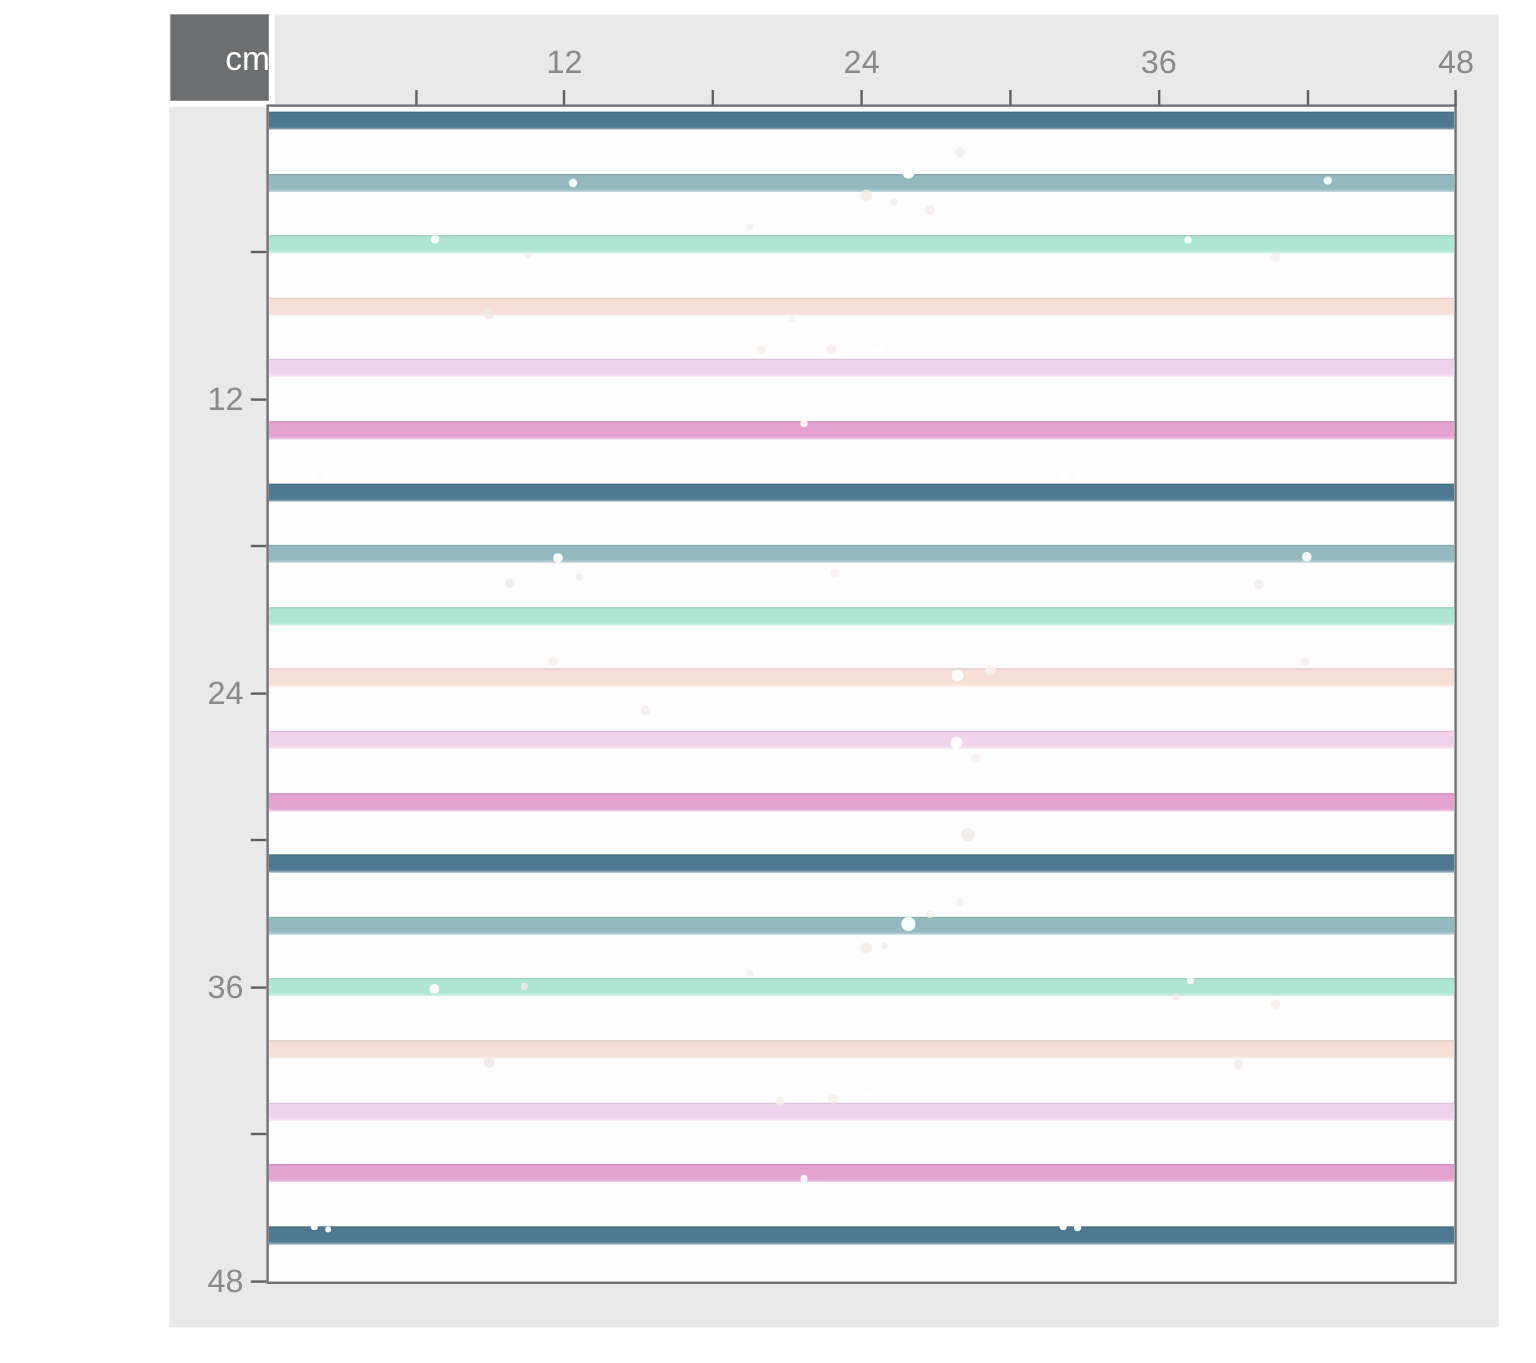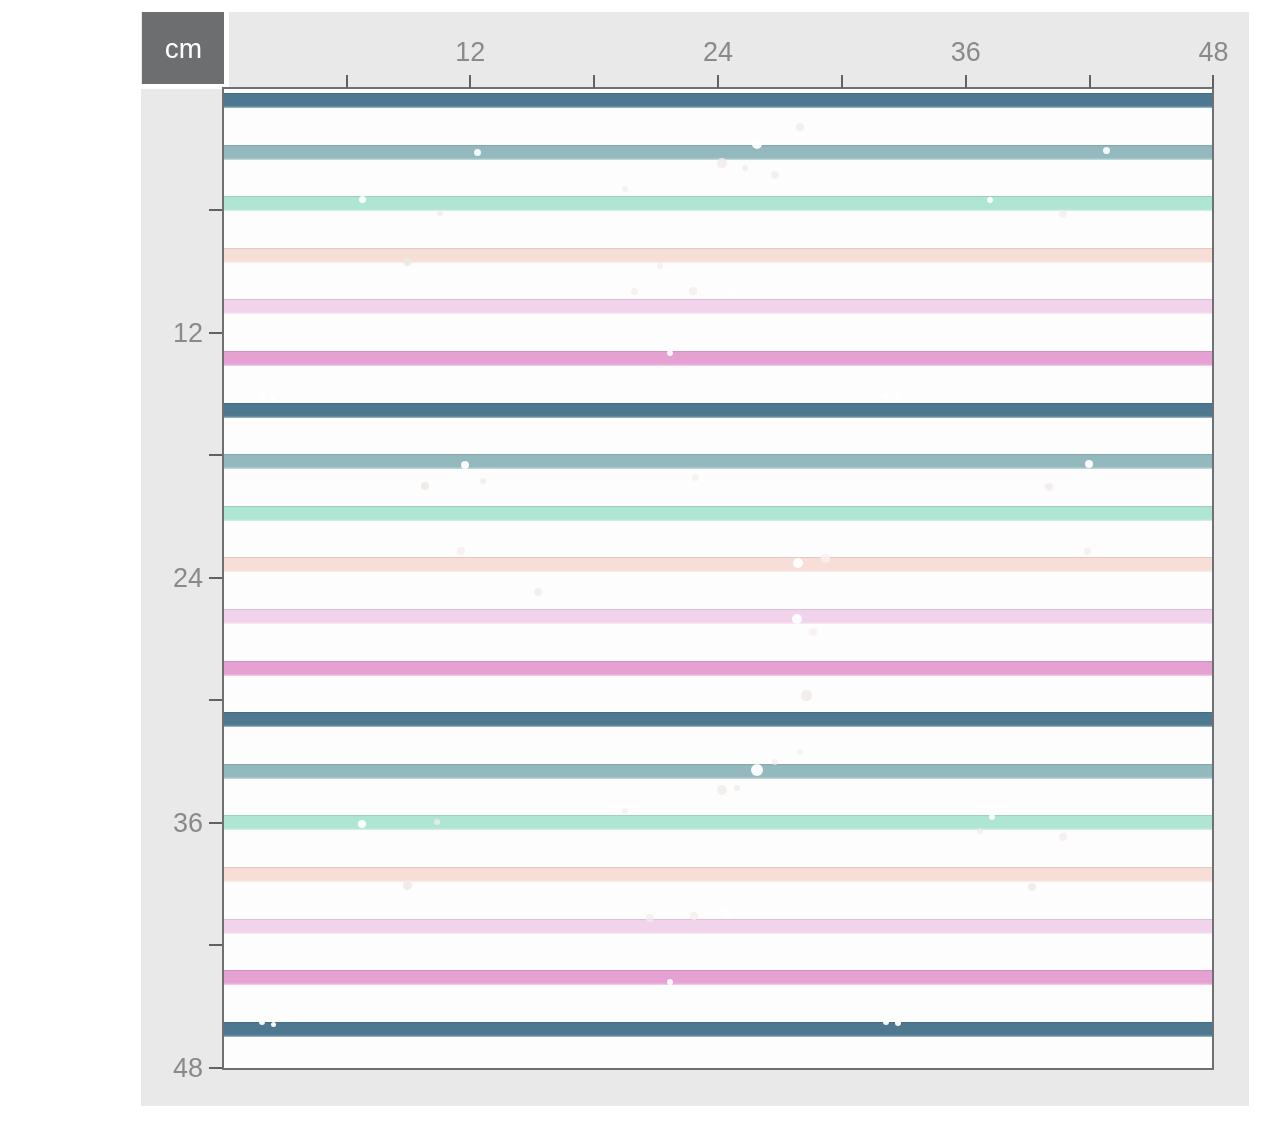--- a/index.html
+++ b/index.html
@@ -1,20 +1,20 @@
 <!DOCTYPE html>
 <html><head>
 <meta charset="utf-8">
 <style>
   html,body{margin:0;padding:0;background:#ffffff;}
   .page{position:relative;width:1280px;height:1136px;background:#ffffff;overflow:hidden;
         font-family:"Liberation Sans","DejaVu Sans",sans-serif;}
   .panel{position:absolute;left:141px;top:12px;width:1108px;height:1094px;background:#e9e9e9;}
   .unit-box{position:absolute;left:142px;top:12px;width:83px;height:73px;background:#6c6e70;
-            display:flex;align-items:center;justify-content:center;color:#ffffff;font-size:28px;}
+            display:flex;align-items:center;justify-content:flex-end;color:#ffffff;font-size:28px;}
   .gap-v{position:absolute;left:224px;top:12px;width:5px;height:77px;background:#ffffff;}
   .gap-h{position:absolute;left:141px;top:84px;width:88px;height:5px;background:#ffffff;}
   .pattern-area{position:absolute;left:222px;top:87px;width:992px;height:983px;box-sizing:border-box;
                 border:2px solid #6f7073;background:#fdfdfd;overflow:hidden;}
   .stripe{position:absolute;left:0;width:100%;height:15px;
           box-shadow:inset 0 2px 1px -1px rgba(0,0,0,0.10), inset 0 -3px 2px -2px rgba(255,255,255,0.55);}
   .speckle{position:absolute;border-radius:50%;}
   .tick-top{position:absolute;width:2px;height:13px;background:#5f6164;}
   .tick-left{position:absolute;width:13px;height:2px;background:#5f6164;}
   .rlabel{position:absolute;color:#8a8a8a;font-size:27px;line-height:32px;height:32px;}

